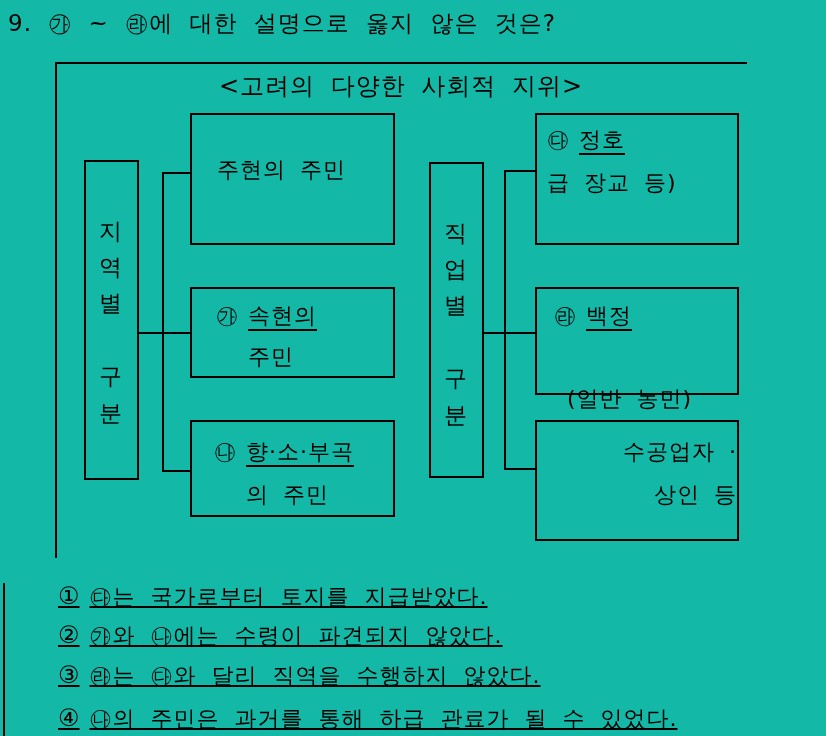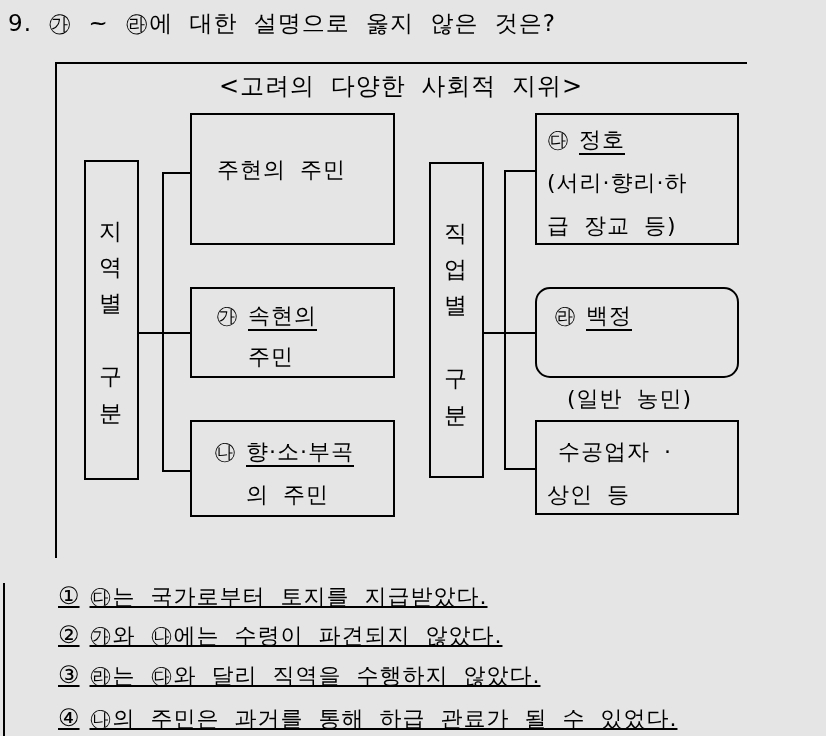--- a/index.html
+++ b/index.html
@@ -1,19 +1,19 @@
 <!DOCTYPE html>
 <html><head>
 <meta charset="utf-8">
 <style>
   * { margin:0; padding:0; box-sizing:border-box; }
   html,body { background:#ffffff; }
   #page {
     position:relative; width:826px; height:736px;
-    background:#e5e5e5; color:#000000;
+    background:#14b8a6; color:#000000;
     font-family:"DejaVu Sans","Liberation Sans",sans-serif;
     overflow:hidden;
   }
   .abs { position:absolute; }
   .line { position:absolute; background:#000000; }
   .q { font-size:23px; letter-spacing:1px; word-spacing:8px; white-space:nowrap; }
   .diagram-title { font-size:24px; letter-spacing:1px; word-spacing:7px; text-align:center; }
   .cat-box {
     position:absolute; border:2px solid #000000;
     display:flex; justify-content:center;
@@ -76,32 +76,31 @@
     <div>
       <span class="marker">㉯</span><span class="u">향·소·부곡</span>
     </div>
     <div style="margin-left:32px;">의 주민</div>
   </div>
 
   <div class="nbox" style="left:535px; top:113px; width:204px; height:132px; padding:3px 0 0 10px; line-height:43px;">
     <div style="">
       <span class="marker">㉰</span><span class="u">정호</span>
     </div>
-    <div>(서리·향리·하</div>
     <div>급 장교 등)</div>
   </div>
 
-  <div class="nbox" style="left:535px; top:287px; width:204px; height:91px; padding:6px 0 0 12px; line-height:41px;border-radius:15px;">
+  <div class="nbox" style="left:535px; top:287px; width:204px; height:108px; padding:6px 0 0 12px; line-height:41px;">
     <div style="margin-left:5px;">
       <span class="marker">㉱</span><span class="u">백정</span>
     </div>
     <div style="margin-left:18px;margin-top:42px;">(일반 농민)</div>
   </div>
 
-  <div class="nbox" style="left:535px; top:420px; width:204px; height:95px; padding:8px 0 0 10px; line-height:43px;">
+  <div class="nbox" style="left:535px; top:420px; width:204px; height:121px; padding:8px 0 0 10px; line-height:43px;text-align:right;">
     <div style="margin-left:11px;">수공업자 ·</div>
     <div>상인 등</div>
   </div>
 
   <div class="opt" style="left:58px; top:582px;">
     <span class="num">①</span><span>㉰는 국가로부터 토지를 지급받았다.</span>
   </div>
   <div class="opt" style="left:58px; top:621px;">
     <span class="num">②</span><span>㉮와 ㉯에는 수령이 파견되지 않았다.</span>
   </div>

